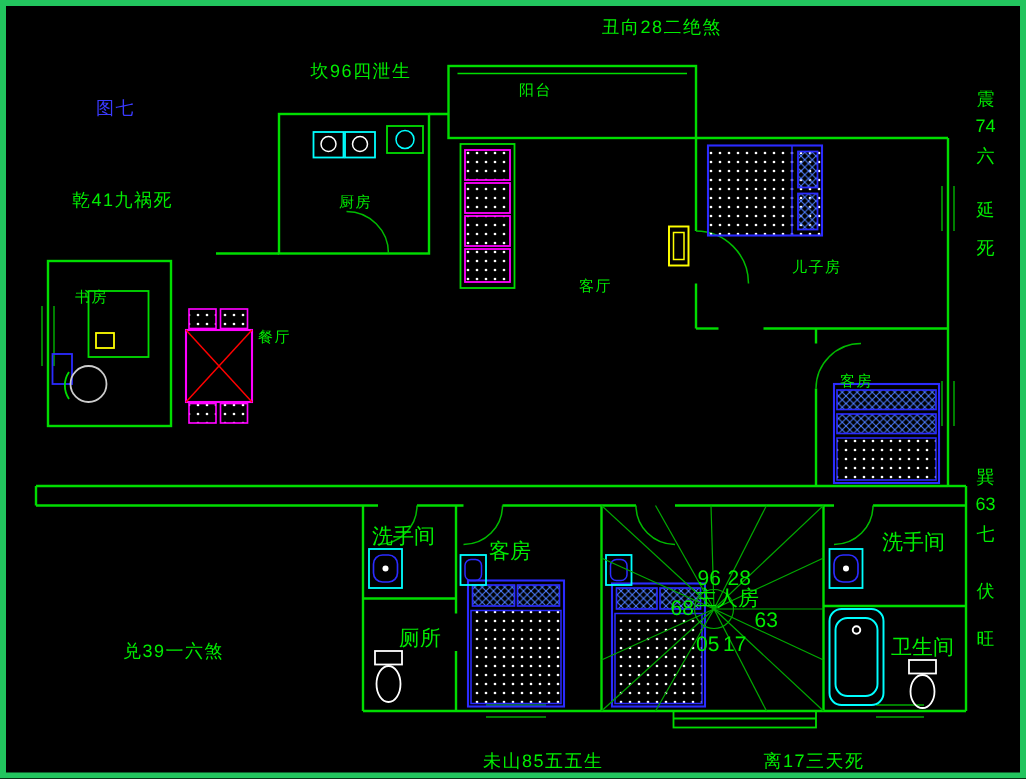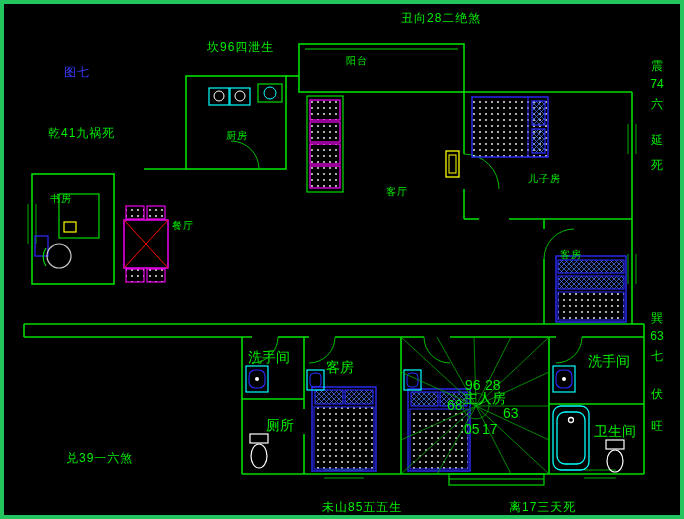--- a/index.html
+++ b/index.html
@@ -221,21 +221,21 @@
       <line x1="472" y1="402" x2="397" y2="436"></line>
       <line x1="472" y1="402" x2="397" y2="368"></line>
       <circle cx="472" cy="402" r="13"></circle>
     </g>
   </svg>
 
   <div class="lbl big" style="left:397px;top:8px;">丑向28二绝煞</div>
   <div class="lbl big" style="left:203px;top:37px;">坎96四泄生</div>
   <div class="lbl big blue" style="left:60px;top:62px;">图七</div>
   <div class="lbl big" style="left:44px;top:123px;">乾41九祸死</div>
-  <div class="lbl big" style="left:62px;top:424px;margin-top:24px;">兑39一六煞</div>
+  <div class="lbl big" style="left:78px;top:424px;">兑39一六煞</div>
   <div class="lbl big" style="left:278px;top:497px;margin-left:40px;">未山85五五生</div>
   <div class="lbl big" style="left:505px;top:497px;">离17三天死</div>
 
   <div class="vline" style="top:54px;">震</div>
   <div class="vline" style="top:73px;">74</div>
   <div class="vline" style="top:92px;">六</div>
   <div class="vline" style="top:128px;">延</div>
   <div class="vline" style="top:153px;">死</div>
 
   <div class="vline" style="top:306px;">巽</div>

